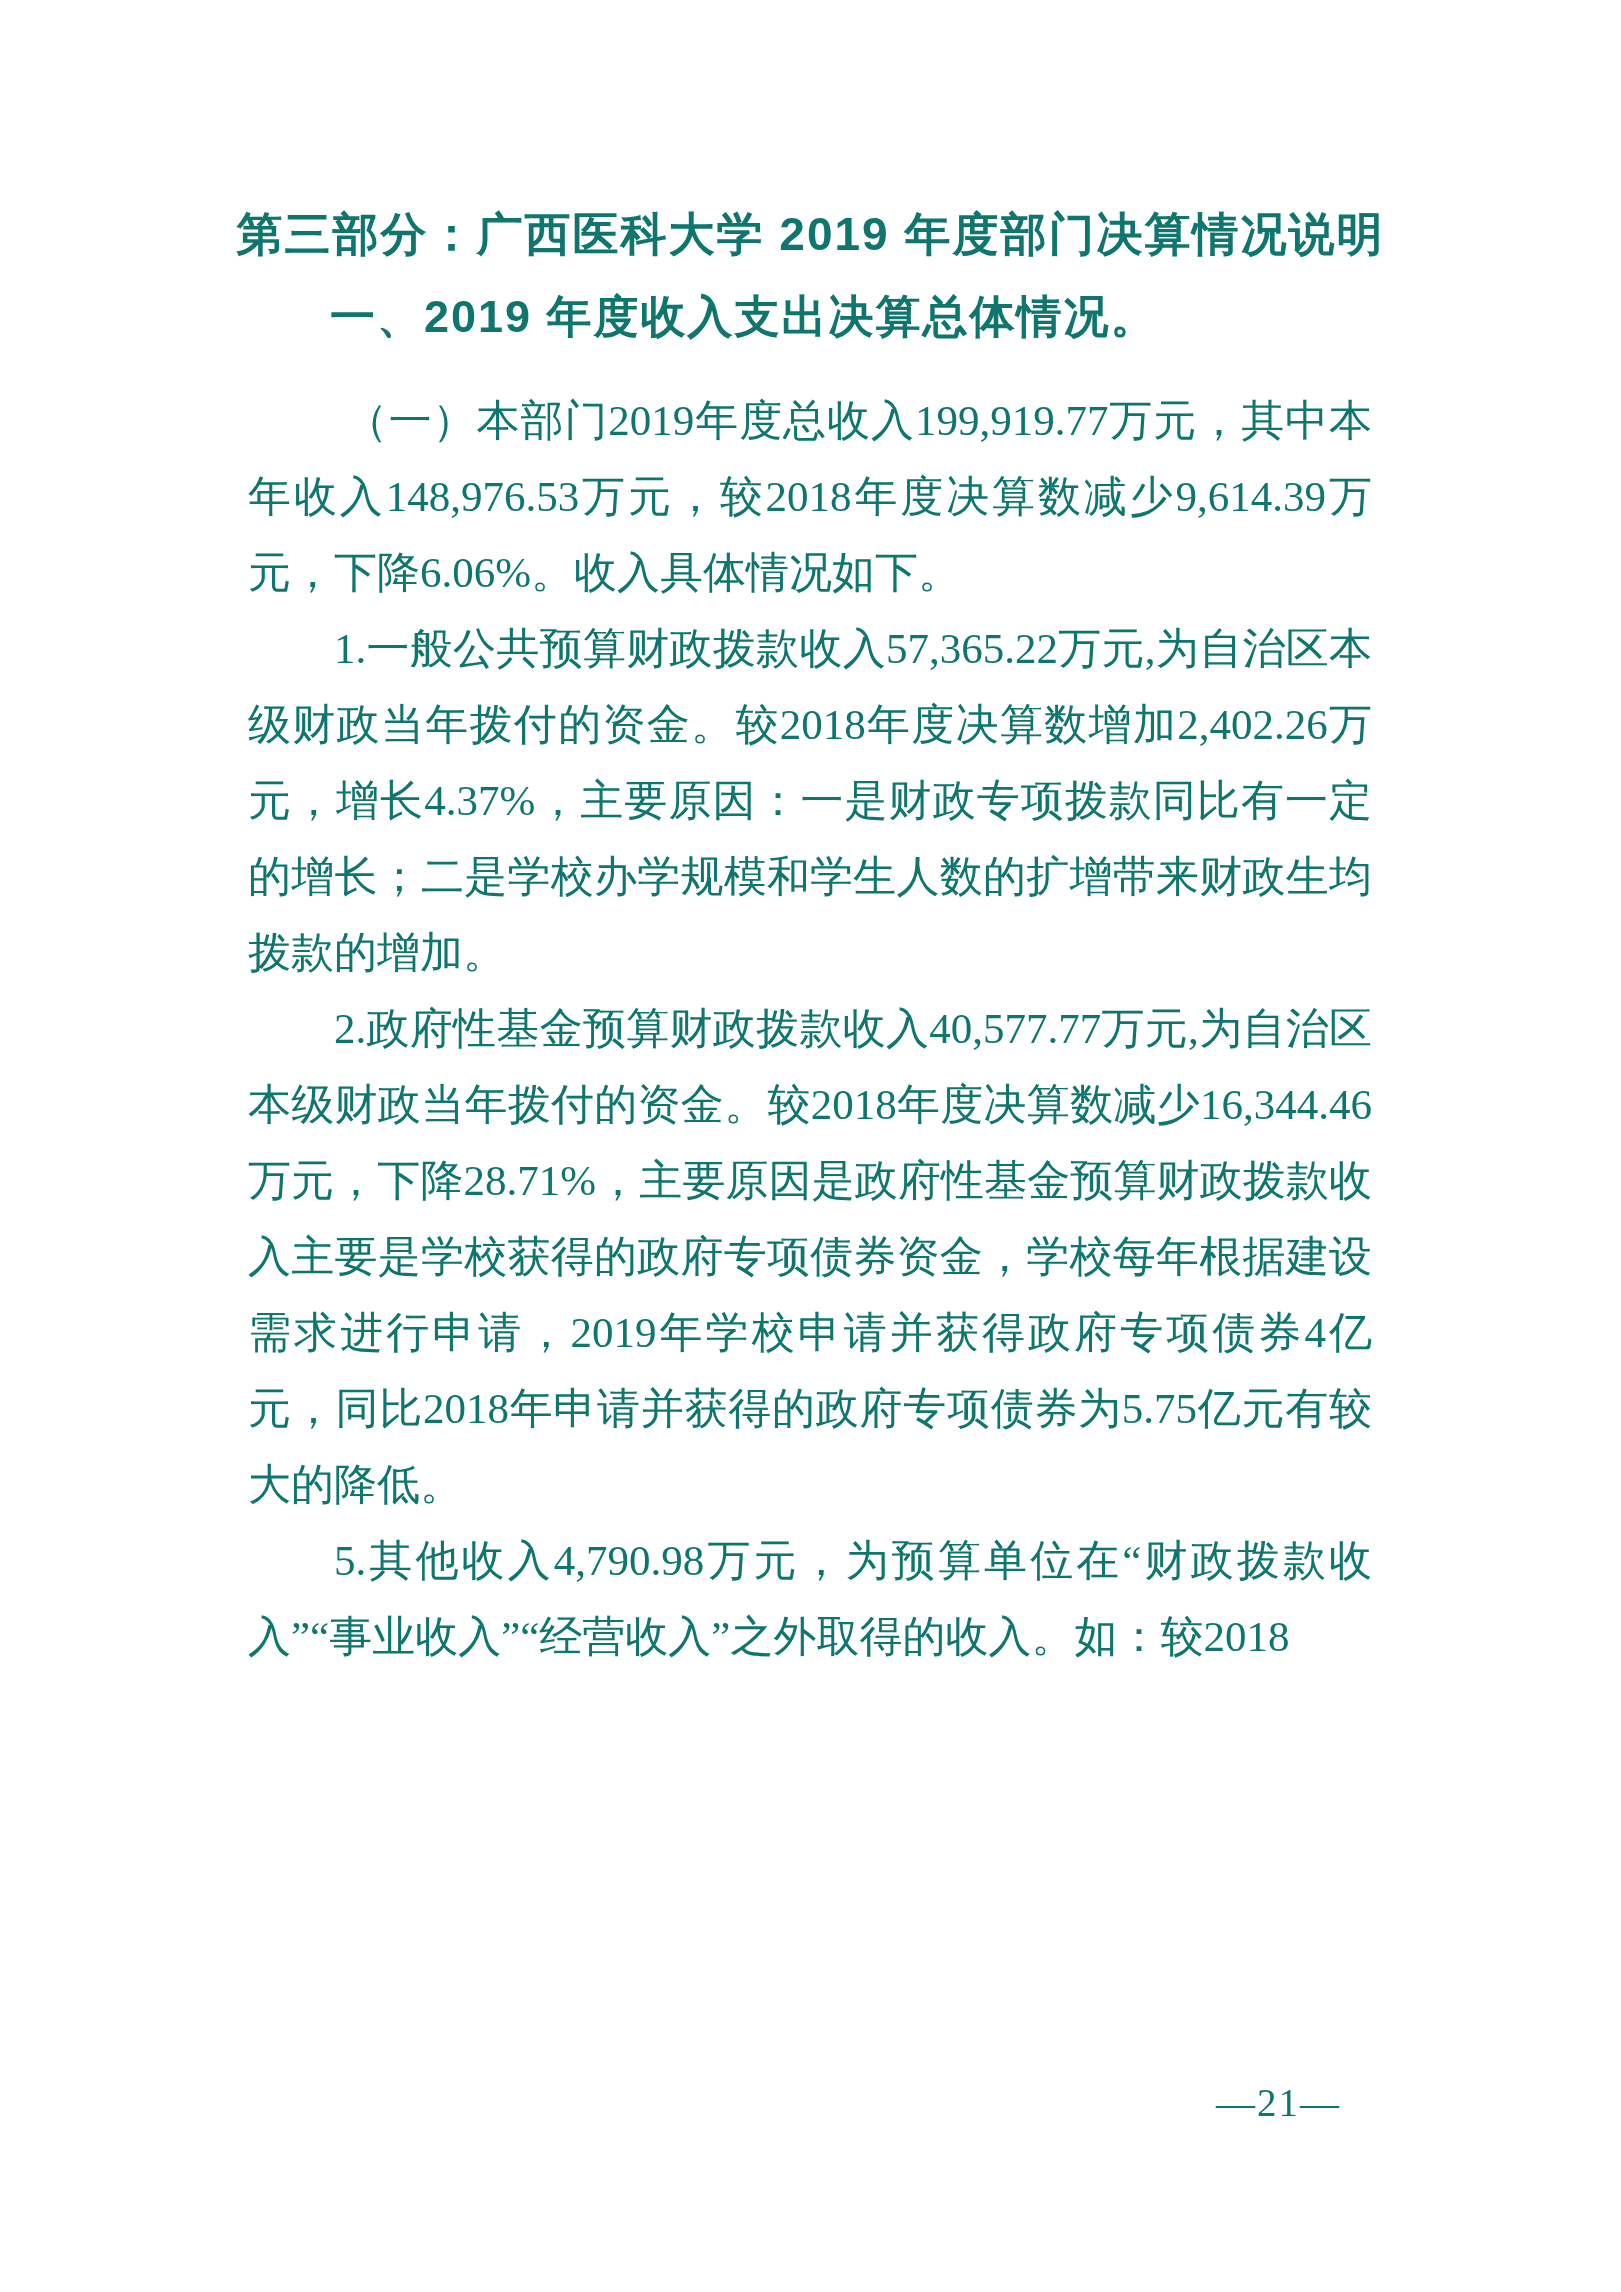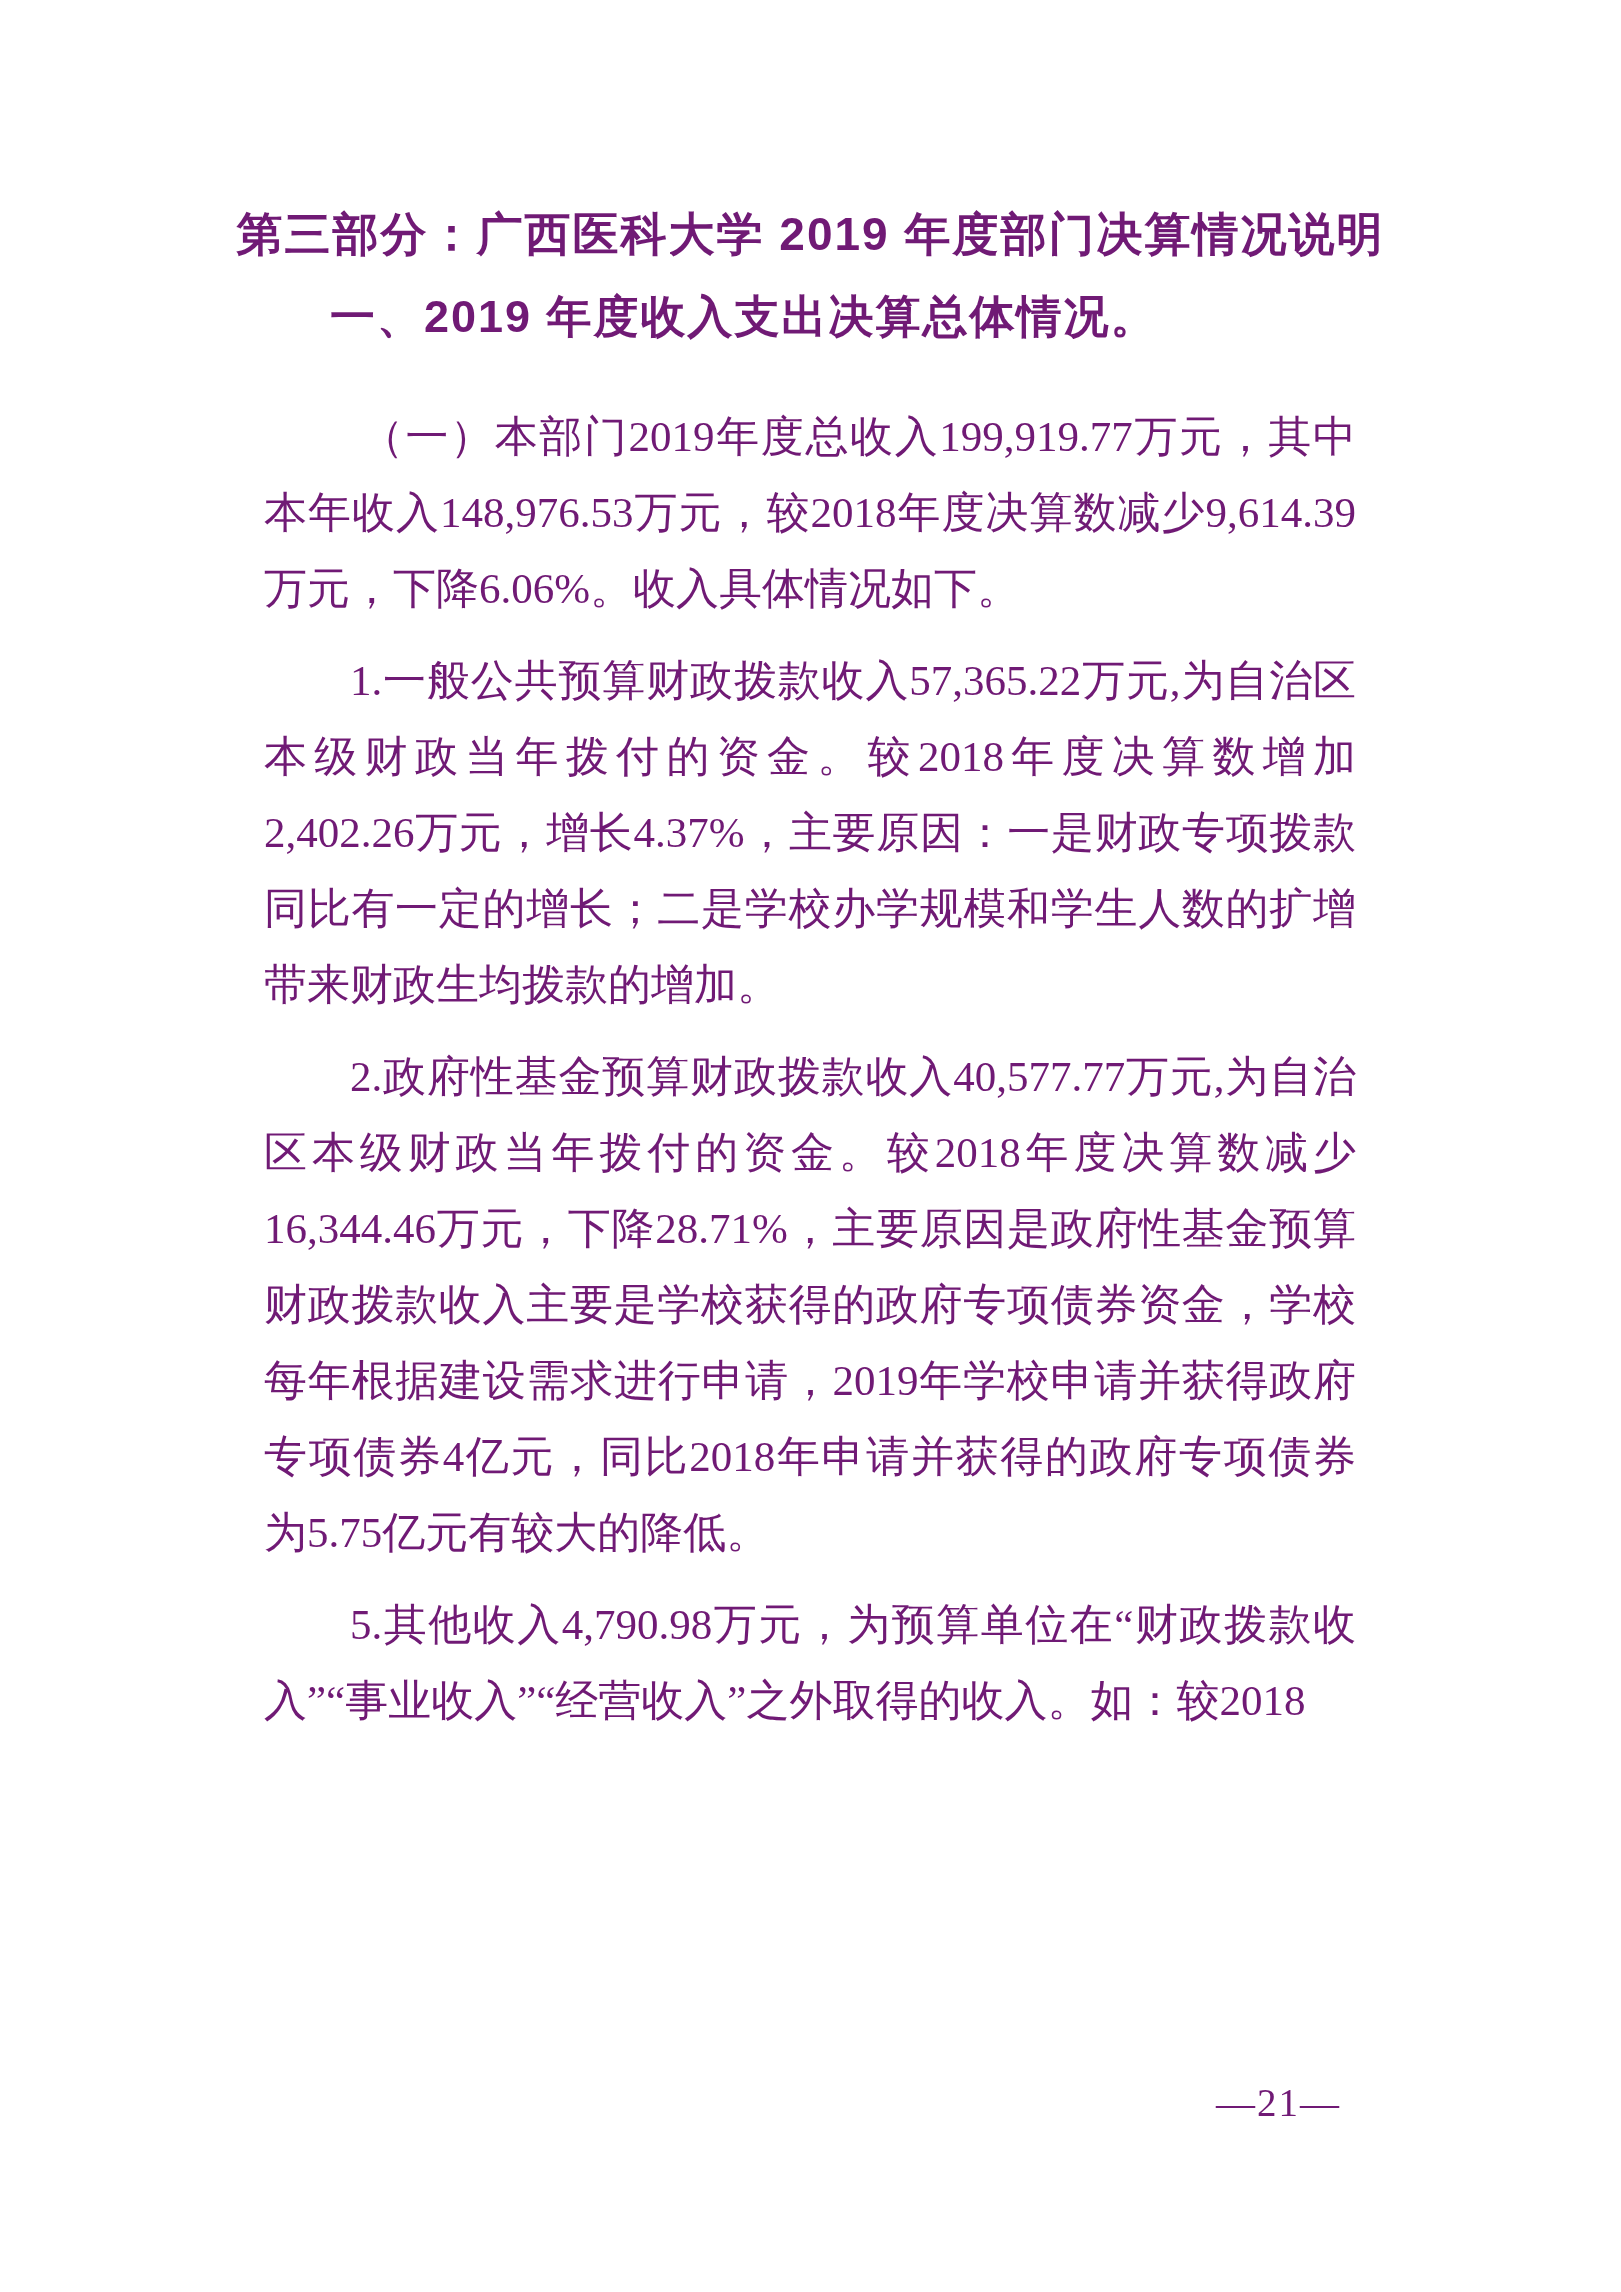--- a/index.html
+++ b/index.html
@@ -5,21 +5,21 @@
   html, body {
     margin: 0;
     padding: 0;
     background: #ffffff;
   }
   .page {
     position: relative;
     width: 1621px;
     height: 2293px;
     background: #ffffff;
-    color: #701a75;
+    color: #0f766e;
     font-family: "Liberation Serif", "DejaVu Serif", serif;
     overflow: hidden;
   }
   .doc-title {
     position: absolute;
     top: 204px;
     left: 0;
     width: 100%;
     margin: 0;
     text-align: center;
@@ -46,21 +46,21 @@
     left: 248px;
     width: 1124px;
     height: 1681px;
     font-size: 43px;
     line-height: 76px;
     text-align: justify;
     text-justify: inter-character;
     overflow: hidden;
   }
   .doc-body p {
-    margin: 16px;
+    margin: 0;
     padding: 0;
     text-indent: 2em;
   }
   .doc-body p.first-para {
     text-indent: 2.25em;
   }
   .page-number {
     position: absolute;
     top: 2080px;
     right: 280px;

